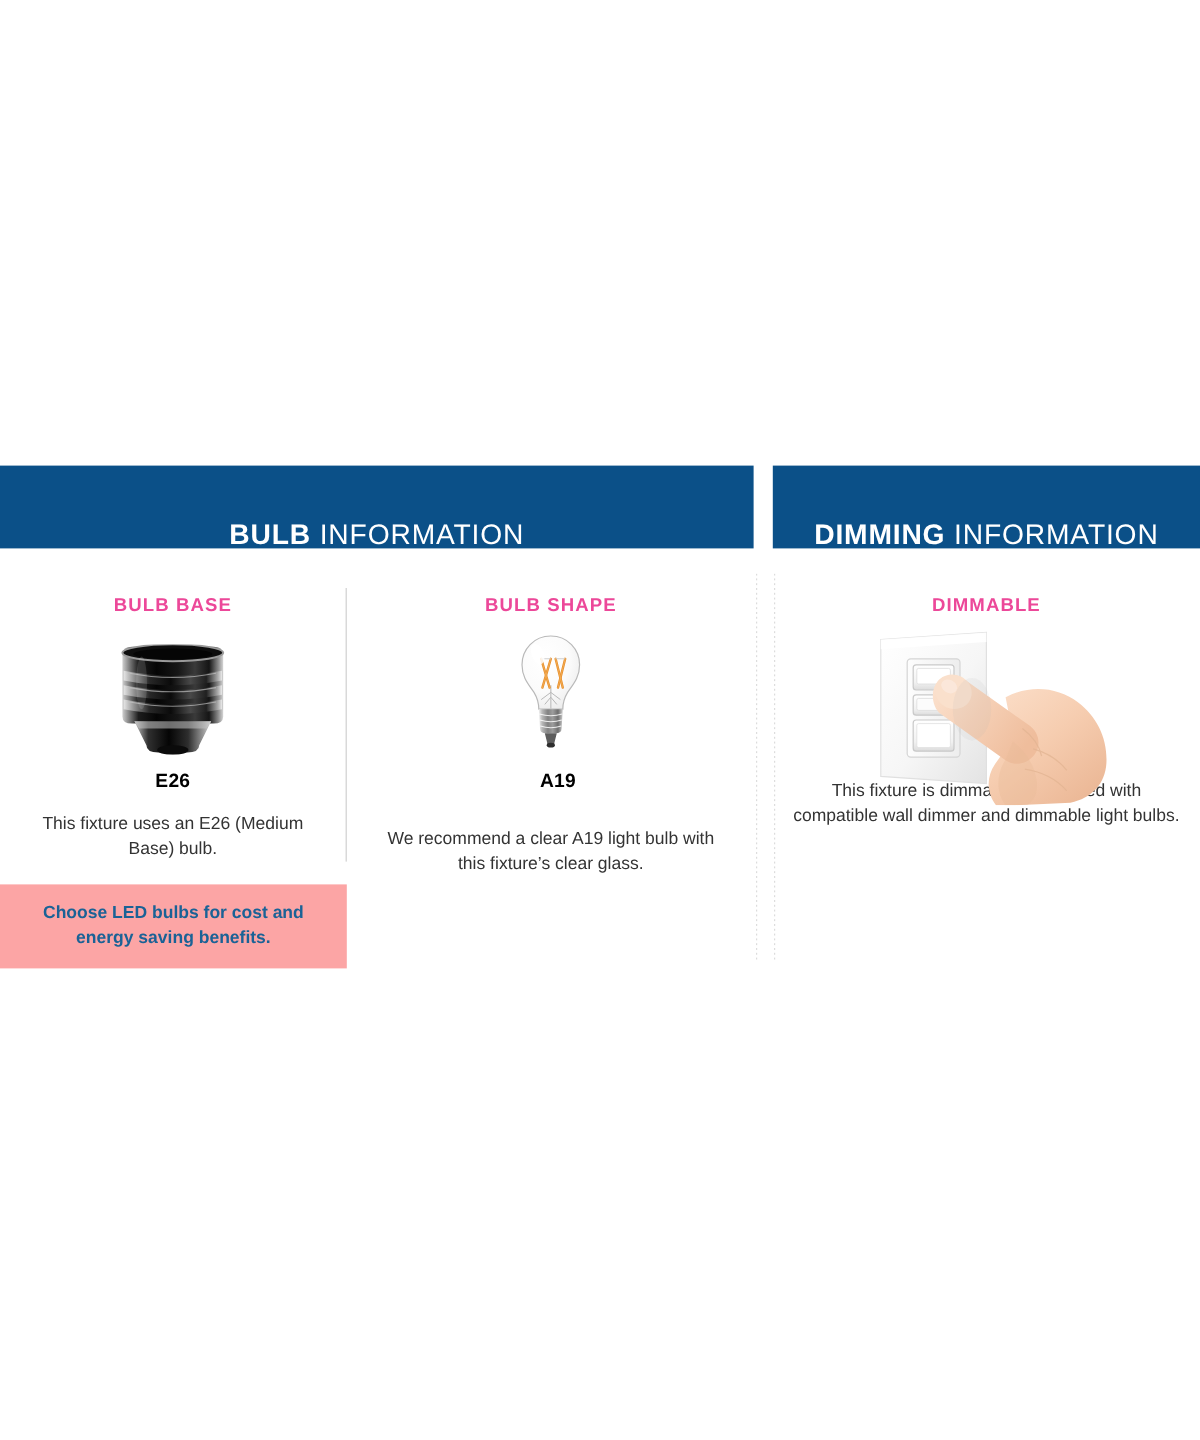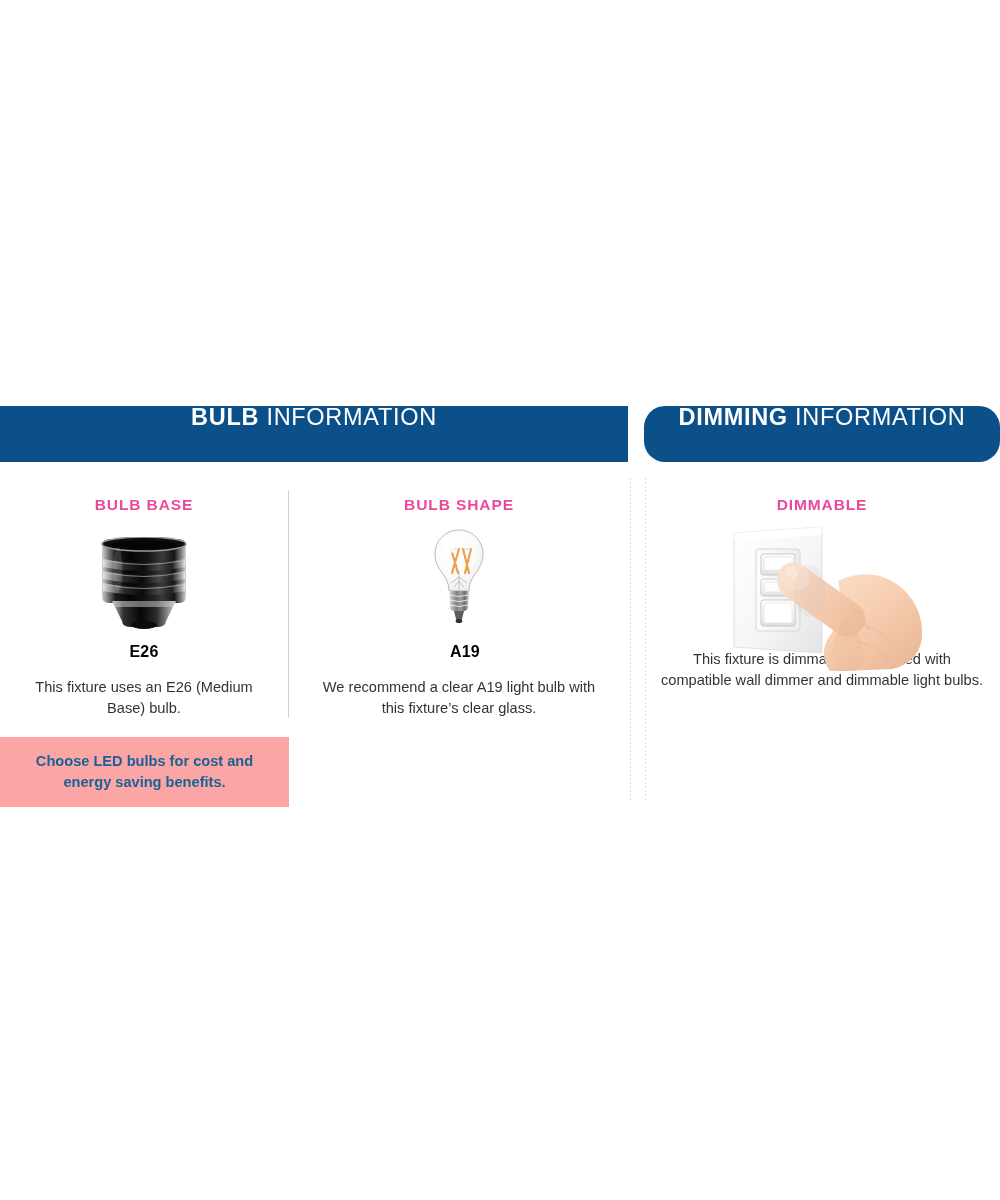--- a/index.html
+++ b/index.html
@@ -22,30 +22,30 @@
     position: absolute;
     left: 0;
     top: 0;
     width: 1000px;
     height: 1200px;
   }
 
   
   .header-bar {
     position: absolute;
-    top: 406px;
-    height: 56px;
+    top: 388px;
+    height: 69px;
     background: #0b5088;
     color: #ffffff;
     display: flex;
-    align-items: flex-start;
+    align-items: flex-end;
     justify-content: center;
   }
   #bulb-header-bar { left: 0px; width: 628px; }
-  #dimming-header-bar { left: 644px; width: 356px; border-radius: 21px; }
+  #dimming-header-bar { left: 644px; width: 356px; }
 
   .header-title {
     font-size: 23.5px;
     letter-spacing: 0.7px;
     font-weight: 400;
     white-space: nowrap;
     line-height: 1;
   }
   .header-title .strong {
     font-weight: 700;
@@ -124,21 +124,21 @@
   #bulb-base-figure-label { margin-top: 6px; }
   #bulb-shape-figure-label { margin-top: 6px; padding-left: 12px; }
 
   .desc {
     font-size: 14.6px;
     line-height: 1.42;
     color: #333333;
     font-weight: 400;
   }
   #bulb-base-desc { margin-top: 16px; padding: 0 24px; }
-  #bulb-shape-desc { margin-top: 16px; padding: 0 26px; }
+  #bulb-shape-desc { margin-top: 28px; padding: 0 26px; }
   #dimmable-desc { margin-top: 12px; padding: 0 16px; }
 
   
   #led-callout {
     position: absolute;
     left: 0px;
     top: 737px;
     width: 289px;
     height: 70px;
     background: #fca5a5;

